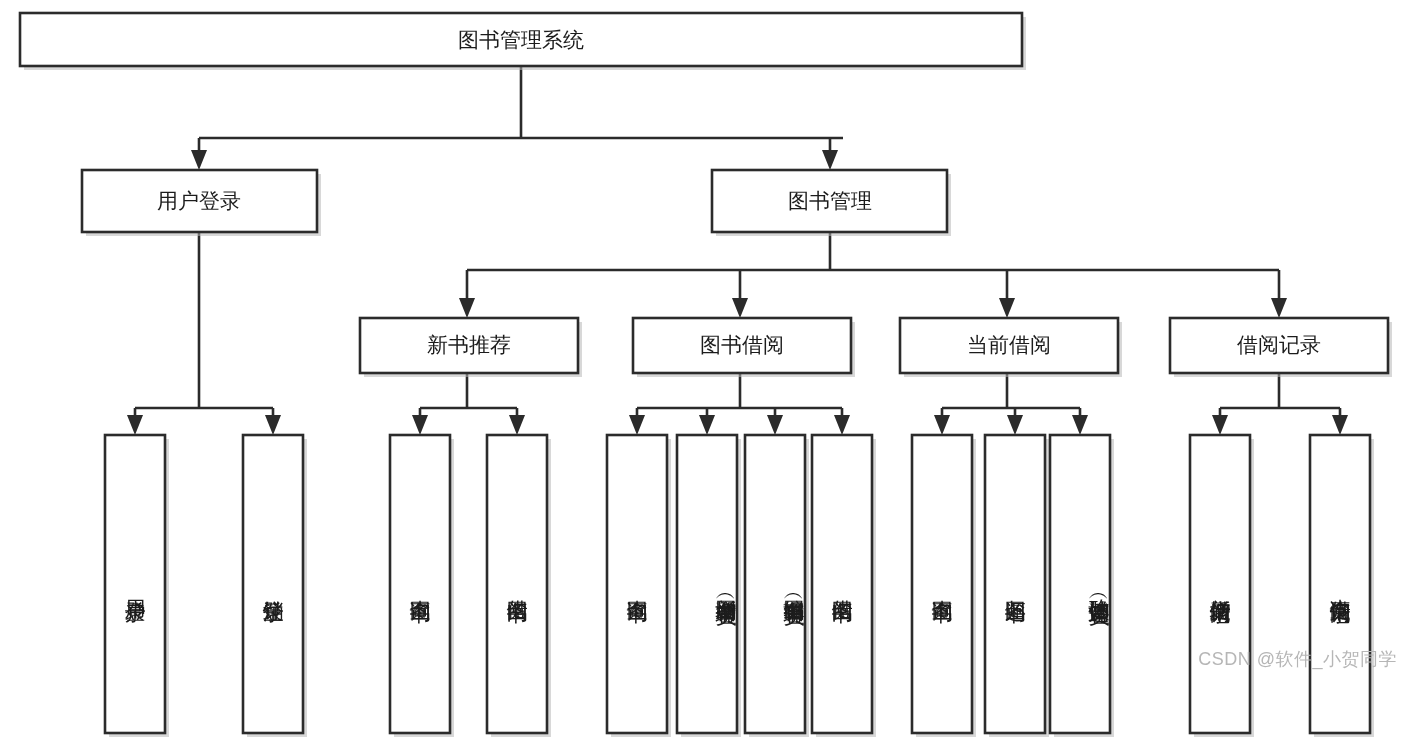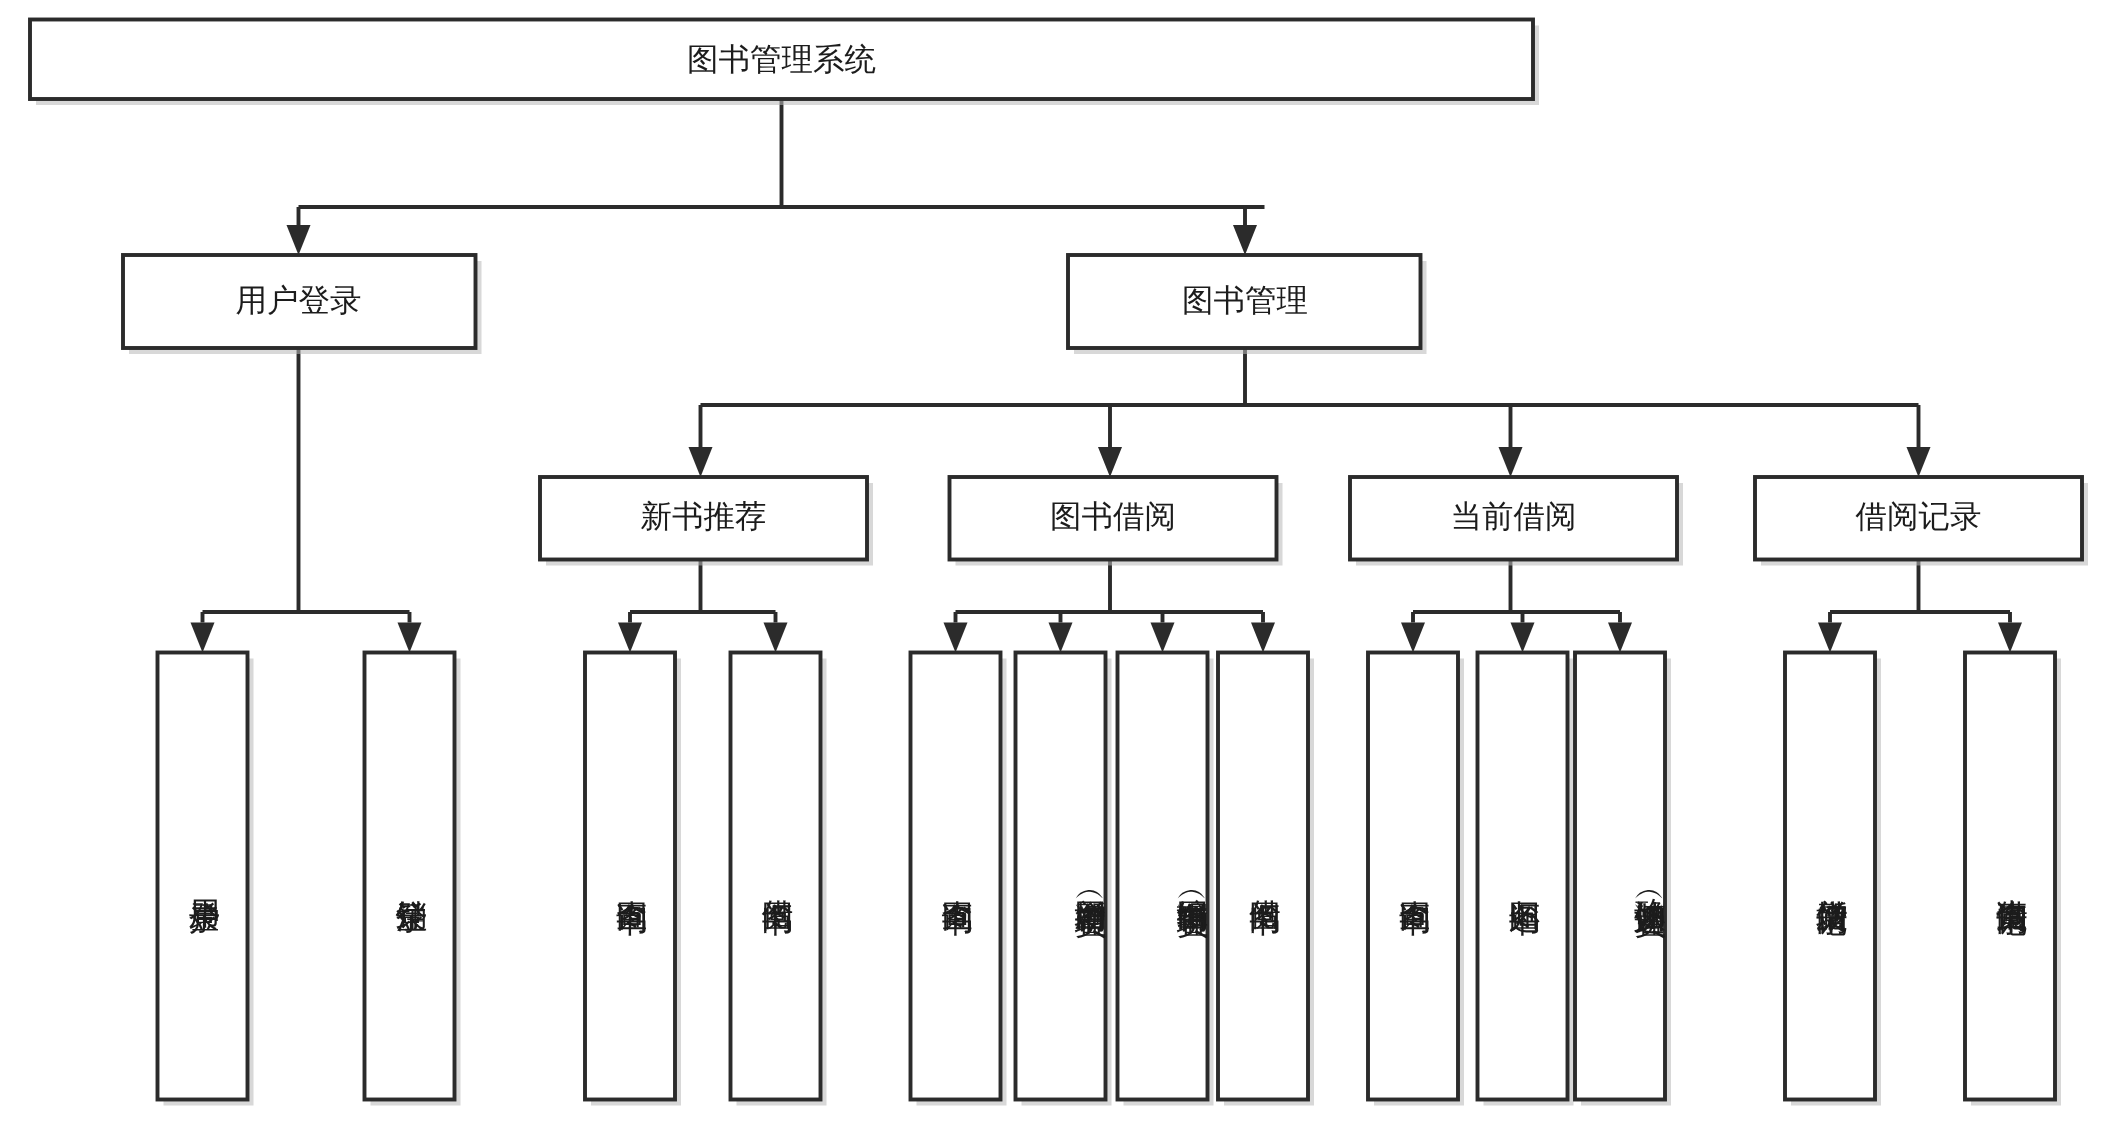--- a/index.html
+++ b/index.html
@@ -281,14 +281,15 @@
   <div class="node-label-v centered" style="left:912px; top:470px; width:60px; height:230px;">查询图书</div>
 
   <div class="node-label-v centered" style="left:985px; top:470px; width:60px; height:230px;">归还图书</div>
 
   <div class="node-label-v" style="left:1050px; top:442px; width:60px; height:288px;">确认归还（管理员）</div>
 
   <div class="node-label-v centered" style="left:1190px; top:452px; width:60px; height:265px;">新增借阅记录</div>
 
   <div class="node-label-v centered" style="left:1310px; top:452px; width:60px; height:265px;">查询借阅记录</div>
 
+  <div class="watermark">CSDN @软件_小贺同学</div>
 
 </div>
 
 </body></html>

